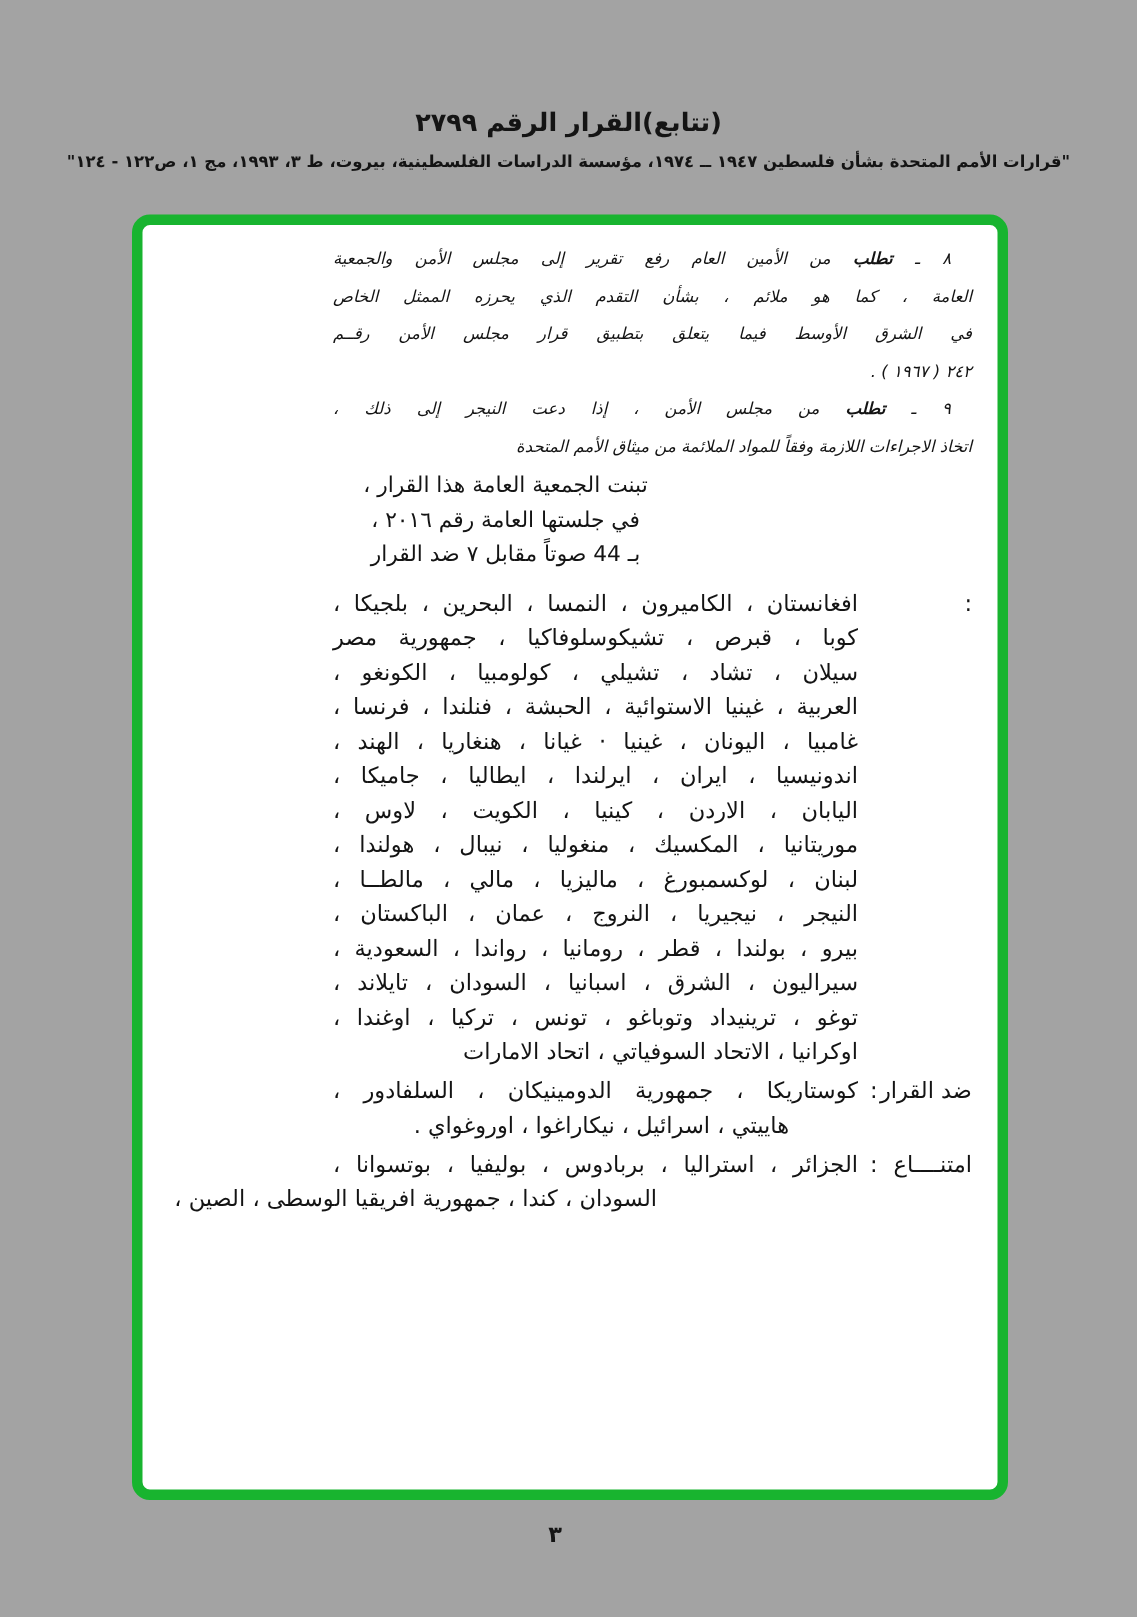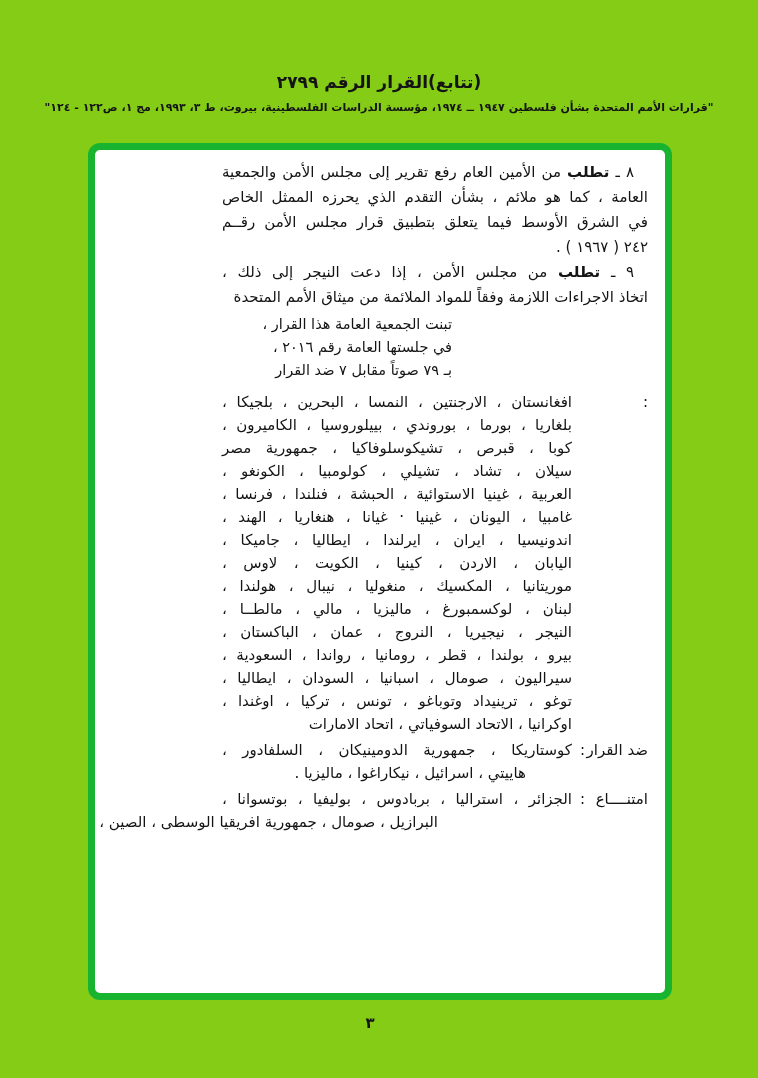--- a/index.html
+++ b/index.html
@@ -1,42 +1,42 @@
 <!DOCTYPE html>
 <html lang="ar"><head>
 <meta charset="utf-8">
 <style>
   html,body{margin:0;padding:0;background:#ffffff;}
   .page{
-    position:relative;width:758px;height:1078px;background:#84cc16;
+    position:relative;width:758px;height:1078px;background:#a3a3a3;
     font-family:"DejaVu Sans",sans-serif;color:#141414;direction:rtl;overflow:hidden;
   }
   .title{
     position:absolute;top:72px;left:0;right:0;text-align:center;
     font-size:17px;font-weight:bold;letter-spacing:.5px;
   }
   .citation{
     position:absolute;top:101px;left:0;right:0;text-align:center;
     font-size:11px;font-weight:bold;white-space:nowrap;
   }
   .frame{
     position:absolute;left:88px;top:143px;width:570px;height:843px;
     border:7px solid #18b42f;border-radius:12px;background:#ffffff;
   }
   .content{
     position:absolute;top:10px;right:17px;width:426px;direction:rtl;
   }
   .line{min-height:1em;}
   .bd{font-weight:bold;}
-  .para{font-size:15px;text-align:justify;}
+  .para{font-size:11px;text-align:justify;font-style:italic;}
   .para .line{line-height:25px;}
   .para .line:not(:last-child){text-align-last:justify;}
   .para .line:first-child{padding-right:14px;}
   .adoption{margin-top:3px;padding-left:0;margin-right:196px;font-size:14.5px;}
-  .adoption .line{line-height:23px;text-align:right;white-space:nowrap;}
+  .adoption .line{line-height:23px;text-align:center;white-space:nowrap;}
   .vote{display:flex;font-size:15px;}
   .vote.first{margin-top:9px;}
   .vote + .vote{margin-top:3px;}
   .vote-label{
     flex:none;width:68px;display:flex;justify-content:space-between;
     line-height:23px;padding-left:8px;
   }
   .vote-lines{flex:1;text-align:justify;min-width:0;}
   .vote-lines .line{line-height:23px;}
   .vote-lines .line:not(:last-child){text-align-last:justify;}
@@ -67,65 +67,64 @@
         </div>
 
       <div class="para">
           <div class="line"><span>٩ ـ </span><span class="bd">تطلب</span><span> من مجلس الأمن ، إذا دعت النيجر إلى ذلك ،</span></div>
           <div class="line">اتخاذ الاجراءات اللازمة وفقاً للمواد الملائمة من ميثاق الأمم المتحدة</div>
         </div>
 
       <div class="adoption">
           <div class="line">تبنت الجمعية العامة هذا القرار ،</div>
           <div class="line">في جلستها العامة رقم ٢٠١٦ ،</div>
-          <div class="line">بـ ٧٩ صوتاً مقابل ٧ ضد القرار</div>
+          <div class="line">بـ 44 صوتاً مقابل ٧ ضد القرار</div>
         </div>
 
       <div class="vote first">
         <div class="vote-label">
           <span>:</span>
         </div>
         <div class="vote-lines">
-            <div class="line">افغانستان ، الارجنتين ، النمسا ، البحرين ، بلجيكا ،</div>
-            <div class="line">بلغاريا ، بورما ، بوروندي ، بييلوروسيا ، الكاميرون ،</div>
+            <div class="line">افغانستان ، الكاميرون ، النمسا ، البحرين ، بلجيكا ،</div>
             <div class="line">كوبا ، قبرص ، تشيكوسلوفاكيا ، جمهورية مصر</div>
             <div class="line">سيلان ، تشاد ، تشيلي ، كولومبيا ، الكونغو ،</div>
             <div class="line">العربية ، غينيا الاستوائية ، الحبشة ، فنلندا ، فرنسا ،</div>
             <div class="line">غامبيا ، اليونان ، غينيا · غيانا ، هنغاريا ، الهند ،</div>
             <div class="line">اندونيسيا ، ايران ، ايرلندا ، ايطاليا ، جاميكا ،</div>
             <div class="line">اليابان ، الاردن ، كينيا ، الكويت ، لاوس ،</div>
             <div class="line">موريتانيا ، المكسيك ، منغوليا ، نيبال ، هولندا ،</div>
             <div class="line">لبنان ، لوكسمبورغ ، ماليزيا ، مالي ، مالطــا ،</div>
             <div class="line">النيجر ، نيجيريا ، النروج ، عمان ، الباكستان ،</div>
             <div class="line">بيرو ، بولندا ، قطر ، رومانيا ، رواندا ، السعودية ،</div>
-            <div class="line">سيراليون ، صومال ، اسبانيا ، السودان ، ايطاليا ،</div>
+            <div class="line">سيراليون ، الشرق ، اسبانيا ، السودان ، تايلاند ،</div>
             <div class="line">توغو ، ترينيداد وتوباغو ، تونس ، تركيا ، اوغندا ،</div>
             <div class="line">اوكرانيا ، الاتحاد السوفياتي ، اتحاد الامارات</div>
           </div>
       </div>
 
       <div class="vote against">
         <div class="vote-label">
           <span>ضد القرار</span>
           <span>:</span>
         </div>
         <div class="vote-lines">
             <div class="line">كوستاريكا ، جمهورية الدومينيكان ، السلفادور ،</div>
-            <div class="line">هاييتي ، اسرائيل ، نيكاراغوا ، ماليزيا .</div>
+            <div class="line">هاييتي ، اسرائيل ، نيكاراغوا ، اوروغواي .</div>
           </div>
       </div>
 
       <div class="vote abstain">
         <div class="vote-label">
           <span>امتنــــاع</span>
           <span>:</span>
         </div>
         <div class="vote-lines">
             <div class="line">الجزائر ، استراليا ، بربادوس ، بوليفيا ، بوتسوانا ،</div>
-            <div class="line">البرازيل ، صومال ، جمهورية افريقيا الوسطى ، الصين ،</div>
+            <div class="line">السودان ، كندا ، جمهورية افريقيا الوسطى ، الصين ،</div>
           </div>
       </div>
 
     </div>
   </div>
 
   <div class="pageno">٣</div>
 
 </div>
 

